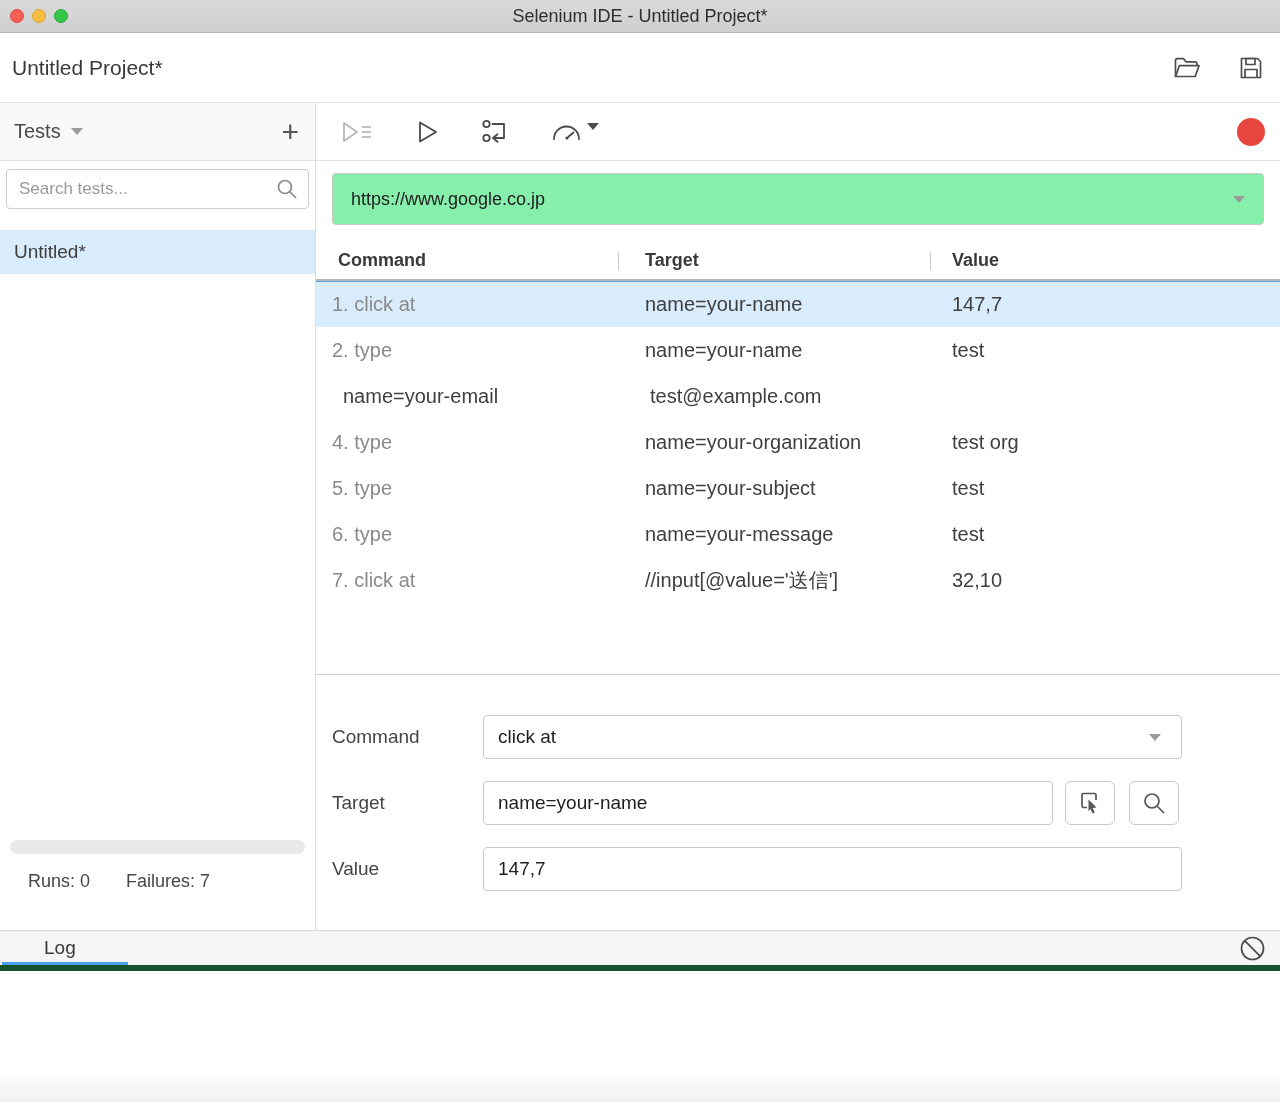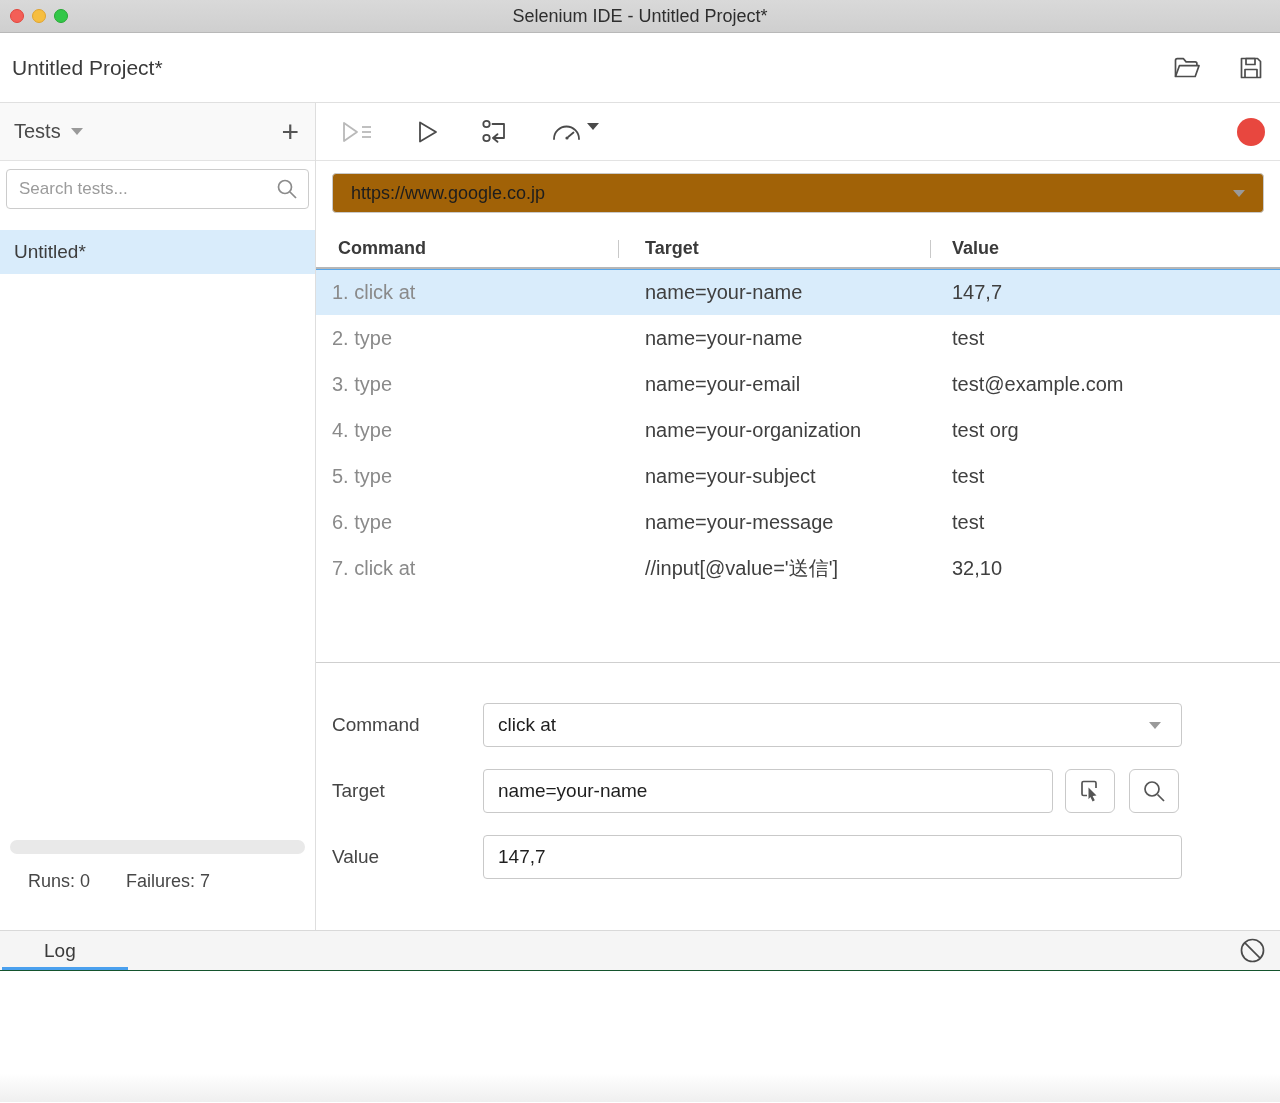--- a/index.html
+++ b/index.html
@@ -52,22 +52,22 @@
   .toolbar { height:58px; border-bottom:1px solid #e3e3e3; display:flex; align-items:center;
     padding:0 15px 0 24px; gap:40px; }
   .tb-btn { background:none; border:none; cursor:pointer; display:flex; align-items:center; padding:0; }
   .record-btn { margin-left:auto; width:28px; height:28px; border-radius:50%; background:#e8473f; border:none; cursor:pointer; }
   .speed-wrap { display:flex; align-items:flex-start; gap:5px; }
   .speed-caret { width:0; height:0; border-left:6px solid transparent; border-right:6px solid transparent;
     border-top:7px solid #4a4a4a; margin-top:4px; }
 
   
   .url-row { padding:12px 16px 0 16px; }
-  .url-select { height:40px; border:1px solid #c9c9c9; border-radius:4px; display:flex; align-items:center;
-    padding:0 18px; cursor:pointer; background:#a16207; }
+  .url-select { height:52px; border:1px solid #c9c9c9; border-radius:4px; display:flex; align-items:center;
+    padding:0 18px; cursor:pointer; background:#86efac; }
   .url-text { font-size:18px; color:#1d1d1d; }
   .url-caret { margin-left:auto; width:0; height:0; border-left:6px solid transparent;
     border-right:6px solid transparent; border-top:7px solid #9a9a9a; }
 
   
   .table-header { margin-top:16px; height:40px; display:flex; border-bottom:2px solid #b7b7b7; align-items:center; }
   .th { font-size:18px; font-weight:700; color:#3a3a3a; display:flex; align-items:center; height:100%; position:relative; }
   .th.c1 { width:302px; padding-left:22px; }
   .th.c2 { width:312px; padding-left:27px; }
   .th.c3 { width:350px; padding-left:22px; }
@@ -91,21 +91,21 @@
     border-right:6px solid transparent; border-top:7px solid #9a9a9a; }
   .text-input { height:44px; border:1px solid #c9c9c9; border-radius:4px; padding:0 14px;
     font-size:19px; color:#1f1f1f; font-family:inherit; outline:none; }
   .target-input { width:570px; }
   .value-input { width:699px; }
   .sq-btn { width:50px; height:44px; border:1px solid #c9c9c9; border-radius:6px; background:#fff;
     display:flex; align-items:center; justify-content:center; cursor:pointer; }
   .btn-gap1 { margin-left:12px; } .btn-gap2 { margin-left:14px; }
 
   
-  .log-bar { height:41px; background:#f5f5f5; border-top:1px solid #d9d9d9; border-bottom:1px solid #14532d;
+  .log-bar { height:41px; background:#f5f5f5; border-top:1px solid #d9d9d9; border-bottom:6px solid #14532d;
     display:flex; align-items:center; position:relative; }
   .log-tab { font-size:19px; color:#3a3a3a; padding-left:44px; cursor:pointer; }
   .log-underline { position:absolute; left:2px; bottom:0; width:126px; height:3px; background:#4aa0ee; }
   .clear-log { margin-left:auto; margin-right:14px; background:none; border:none; cursor:pointer; display:flex; }
 
   .bottom-filler { height:131px; background:linear-gradient(#ffffff 0 78%, #efefef 100%); }
 
   svg { display:block; }
 </style>
 </head>
@@ -233,21 +233,20 @@
         <div class="cell c1">1. click at</div>
         <div class="cell c2">name=your-name</div>
         <div class="cell c3">147,7</div>
       </div>
         <div class="trow">
         <div class="cell c1">2. type</div>
         <div class="cell c2">name=your-name</div>
         <div class="cell c3">test</div>
       </div>
         <div class="trow">
-        <div class="cell c1">3. type</div>
         <div class="cell c2">name=your-email</div>
         <div class="cell c3">test@example.com</div>
       </div>
         <div class="trow">
         <div class="cell c1">4. type</div>
         <div class="cell c2">name=your-organization</div>
         <div class="cell c3">test org</div>
       </div>
         <div class="trow">
         <div class="cell c1">5. type</div>

